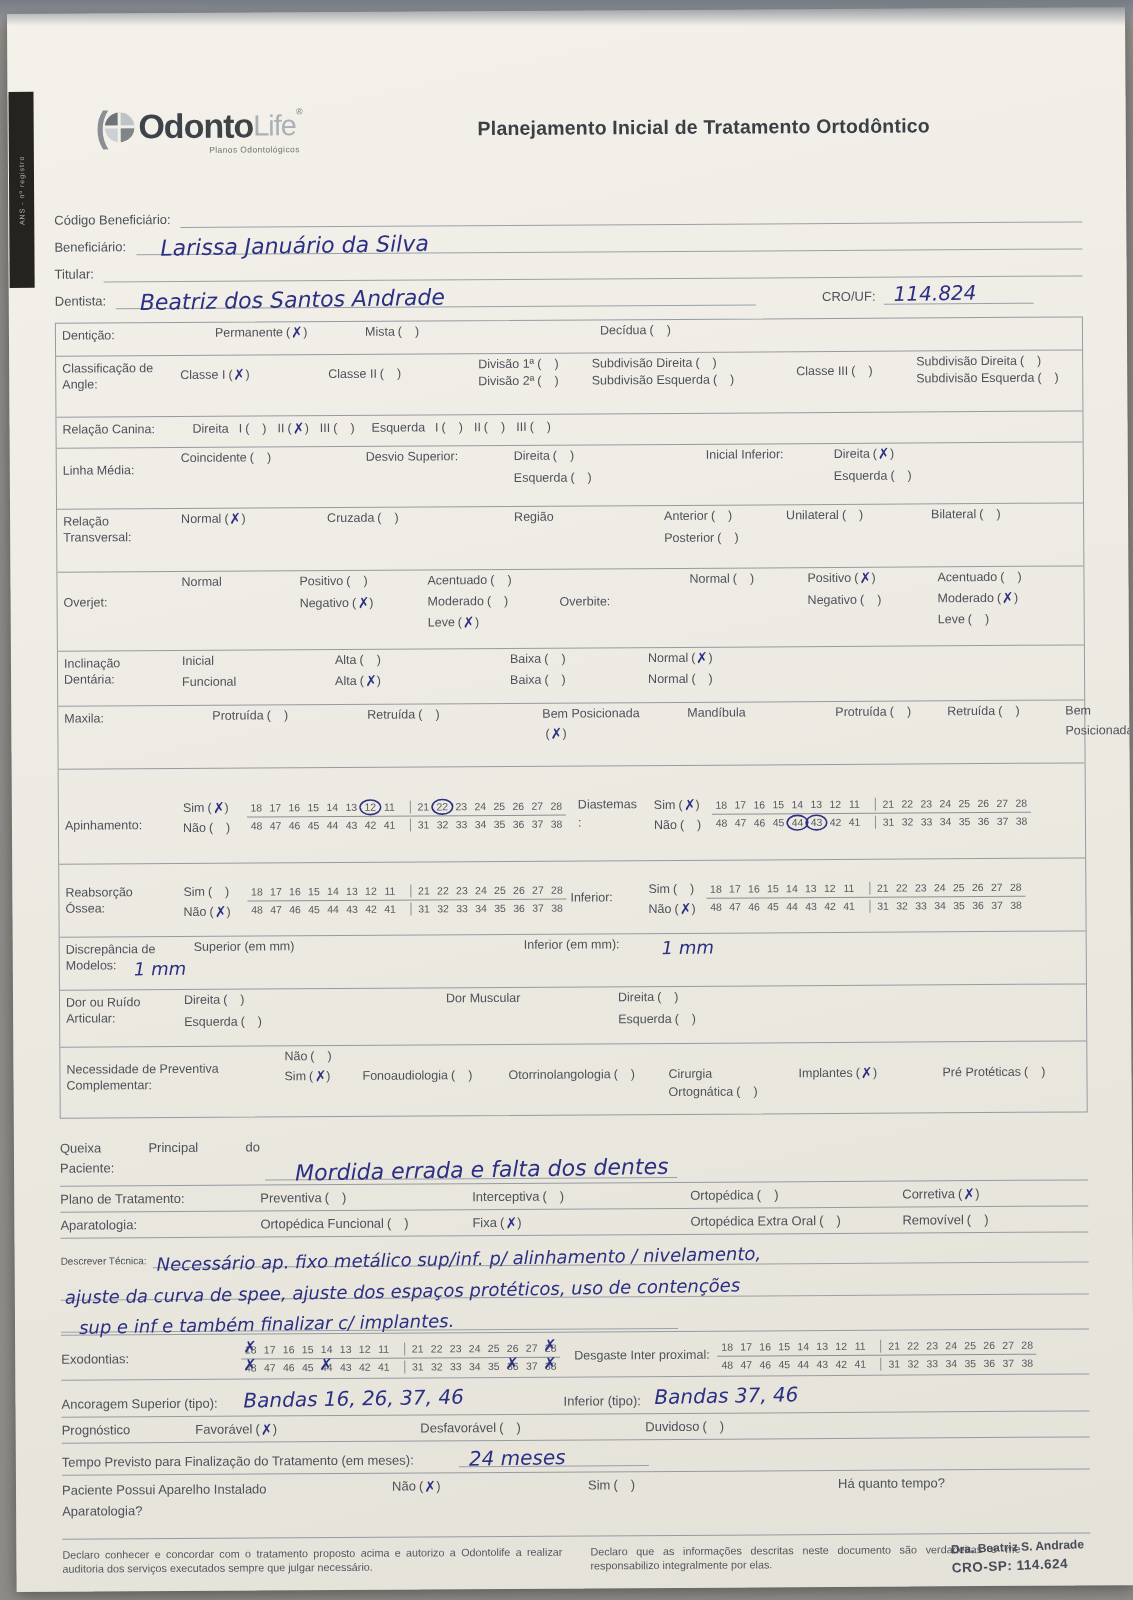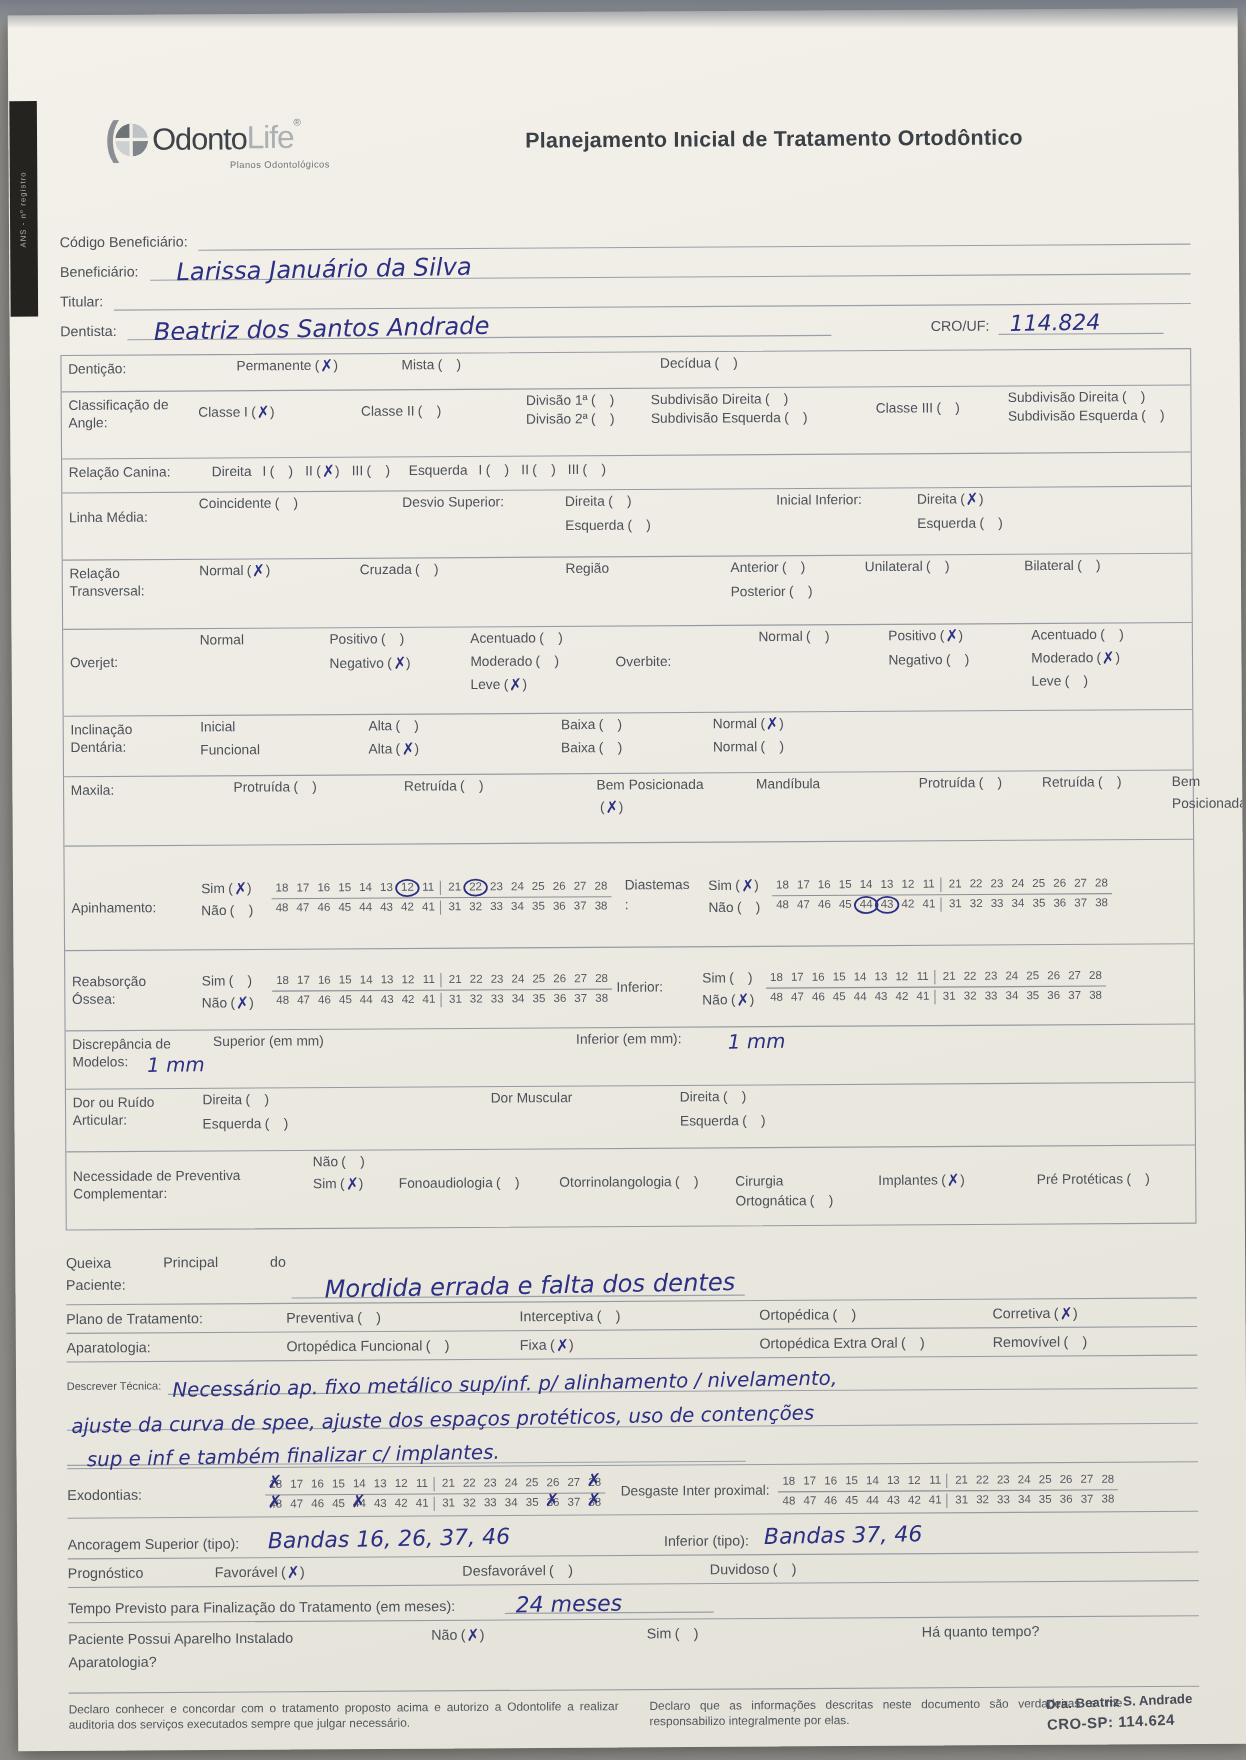--- a/index.html
+++ b/index.html
@@ -18,21 +18,21 @@
   
   .hdr{display:flex;align-items:flex-start;height:104px}
   .logo{margin-left:42px;margin-top:8px;width:230px}
   .lrow{display:flex;align-items:center}
   .lparen{font-size:38px;color:#8a8f93;font-weight:700;margin-right:-4px;transform:scaleY(1.1)}
   .licon{width:30px;height:30px;border-radius:50%;flex:none;margin-right:4px;
          background:conic-gradient(#bfc3c6 0 25%,#80858a 25% 50%,#cdd0d2 50% 75%,#6e7377 75% 100%);
          -webkit-mask:linear-gradient(#000,#000);position:relative}
   .licon::before{content:"";position:absolute;left:0;right:0;top:13px;height:3px;background:#f1efe8}
   .licon::after{content:"";position:absolute;top:0;bottom:0;left:13px;width:3px;background:#f1efe8}
-  .lg-b{font-weight:400;font-size:28px;color:#3e434a;letter-spacing:-1px}
+  .lg-b{font-weight:700;font-size:34px;color:#3e434a;letter-spacing:-1px}
   .lg-l{font-size:29px;color:#abb0b4;font-weight:400;letter-spacing:-1px}
   .lg-r{font-size:9px;color:#7c8185;align-self:flex-start;margin-top:2px}
   .lg-s{font-size:8.5px;color:#6e7377;letter-spacing:.4px;text-align:right;margin-top:-3px;padding-right:26px}
   .title{flex:1;text-align:center;font-size:19.5px;font-weight:700;color:#3b4046;margin-top:22px;letter-spacing:.2px}
 
   
   .fline{display:flex;align-items:flex-end;margin-top:9px;font-size:13px}
   .flab{flex:none;padding-bottom:1px}
   .uline{flex:1;border-bottom:1px solid #9aa0a8;height:17px;position:relative;margin-left:10px}
   .uline .hand{position:absolute;bottom:-5px;left:24px}
@@ -54,21 +54,21 @@
   .opt .pr{letter-spacing:1px;margin-left:3px}
   .mk{display:inline-block;width:12px;text-align:center;font-style:normal;font-weight:700;font-size:14.5px;line-height:10px;
       color:#2b3084;font-family:"DejaVu Sans",sans-serif;transform:translateY(1px) rotate(-4deg)}
 
   
   .teeth{display:flex;flex-direction:column;padding-top:3px;font-size:10.5px;color:#565b62}
   .tl{display:flex}
   .tl.upper{border-bottom:1px solid #8a9098;padding-bottom:2px}
   .tl.lower{padding-top:2px}
   .tn{width:19px;text-align:center;position:relative;line-height:13px}
-  .tn.mid{border-left:1px solid #8a9098;margin-left:1px;padding-left:3px}
+  .tn.mid{border-left:1px solid #8a9098;margin-left:11px;padding-left:3px}
   .tn.circ{box-shadow:0 0 0 1.6px #2b3084;border-radius:50%}
   .xo{position:absolute;left:2px;top:-3px;color:#2b3084;font-size:16px;font-weight:700;font-style:normal;font-family:"DejaVu Sans",sans-serif}
   .sn{display:flex;flex-direction:column;gap:6px;padding-top:3px;width:64px;flex:none}
 
   
   .sec{display:flex;align-items:flex-start;font-size:13px}
   .bt{border-top:1px solid #959ba3}
   .queixa{margin-top:14px;padding:6px 0 4px 0}
   .qlab{width:205px;flex:none;line-height:1.5}
   .qwords{display:flex;justify-content:space-between;width:200px}
@@ -134,21 +134,21 @@
     </div>
     <div class="fline">
       <span class="flab">Titular:</span>
       <span class="uline" style="max-width:1010px"></span>
     </div>
     <div class="fline">
       <span class="flab">Dentista:</span>
       <span class="uline" style="max-width:640px">
             <span class="hand h22">Beatriz dos Santos Andrade</span>
           </span>
-      <span class="flab" style="margin-left:90px">CRO/UF:</span>
+      <span class="flab" style="margin-left:66px">CRO/UF:</span>
       <span class="ushort">
             <span class="hand h20">114.824</span>
           </span>
     </div>
 
     <div class="tbl">
 
       <div class="row" style="min-height:26px">
         <div class="rlab">Dentição:</div>
         <div class="rbody">
@@ -641,21 +641,21 @@
               <span class="tn">36</span>
               <span class="tn">37</span>
               <span class="tn">38</span>
             </div>
           </div>
     </div>
 
     <div class="sec anc bt">
       <span>Ancoragem Superior (tipo):</span>
       <span class="hand h20" style="margin-left:26px;width:320px">Bandas 16, 26, 37, 46</span>
-      <span style="margin-left:40px">Inferior (tipo):</span>
+      <span style="">Inferior (tipo):</span>
       <span class="hand h20" style="margin-left:14px">Bandas 37, 46</span>
     </div>
 
     <div class="sec prog bt">
       <span class="rlab2">Prognóstico</span>
       <span class="opt" style="width:225px;margin-left:65px"><span class="t">Favorável</span><span class="pr">(<i class="mk on">✗</i>)</span></span>
       <span class="opt" style="width:225px"><span class="t">Desfavorável</span><span class="pr">(<i class="mk">&nbsp;</i>)</span></span>
       <span class="opt"><span class="t">Duvidoso</span><span class="pr">(<i class="mk">&nbsp;</i>)</span></span>
     </div>
 

